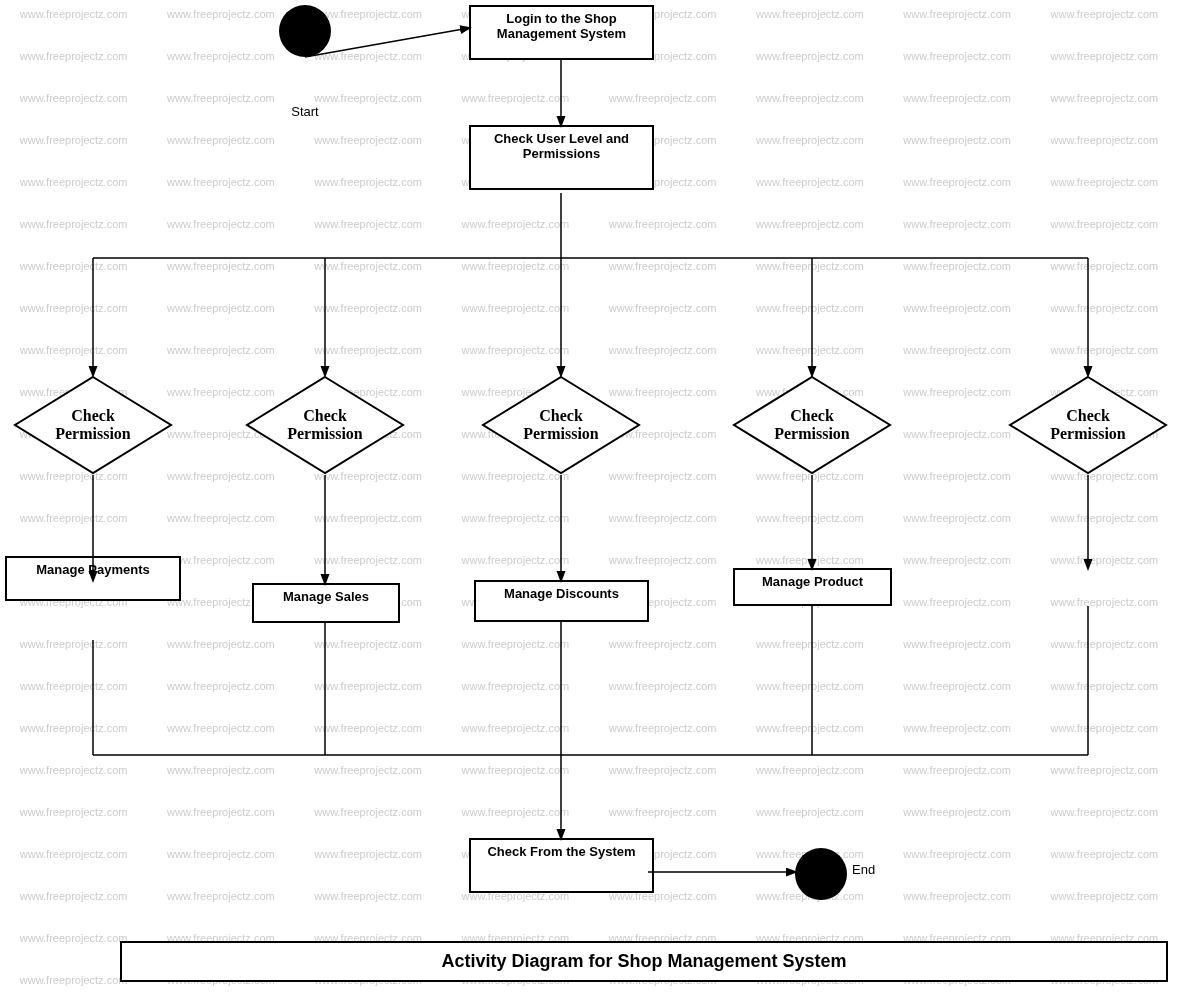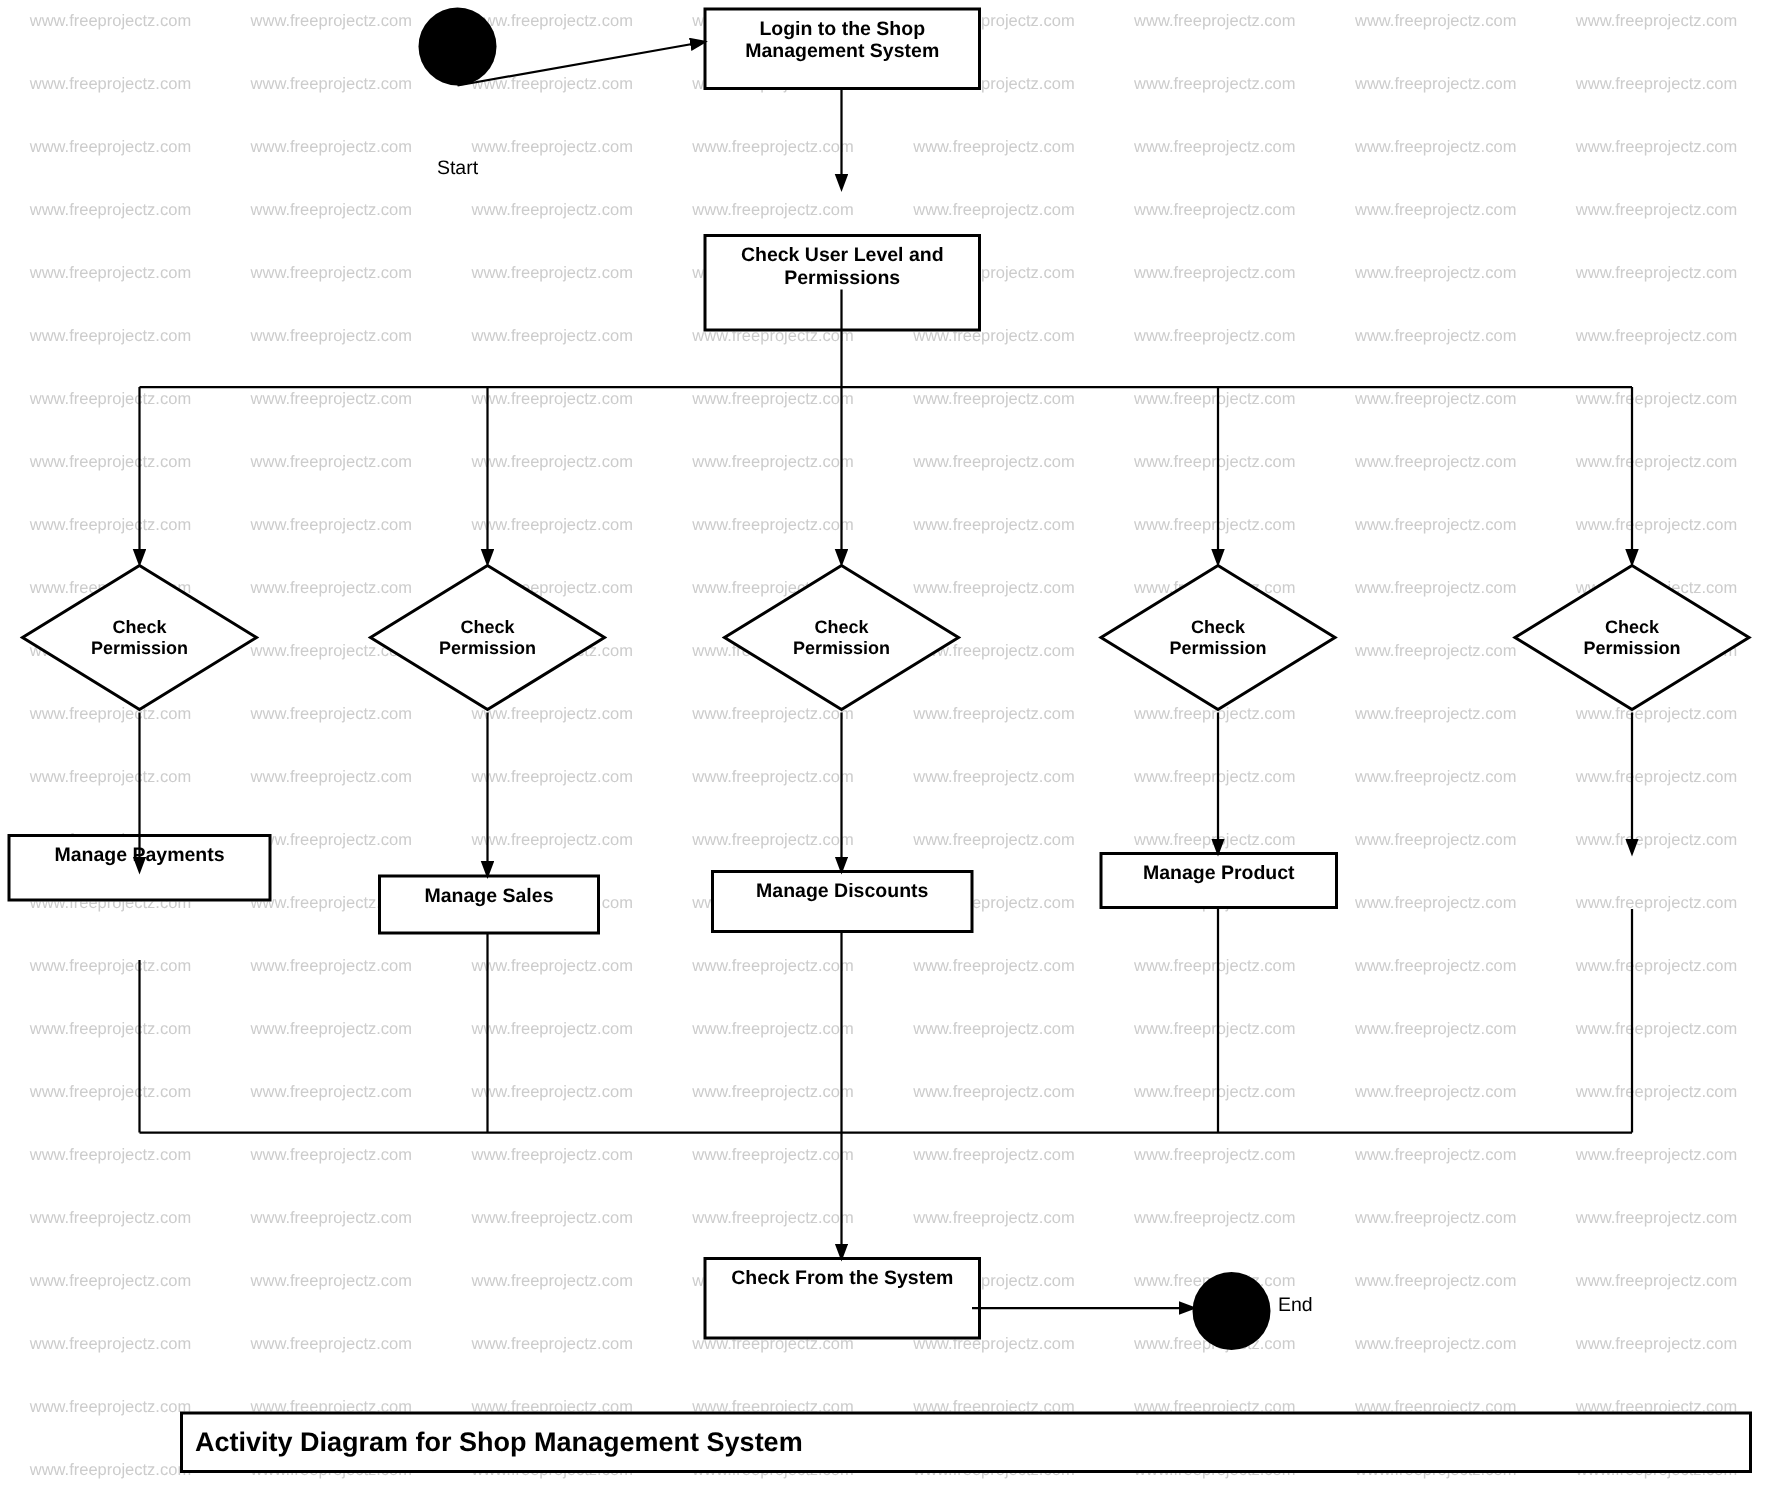--- a/index.html
+++ b/index.html
@@ -65,22 +65,23 @@
       height: 100%;
     }
 
     .box-diamond .label {
       position: absolute;
       top: 50%;
       left: 50%;
       transform: translate(-50%, -50%);
       text-align: center;
       font-weight: bold;
-      font-size: 12px;
+      font-size: 16px;
       pointer-events: none;
+      font-family: Liberation Serif, serif;
     }
 
     .circle-start {
       position: absolute;
       width: 52px;
       height: 52px;
       border-radius: 50%;
       background: #000;
     }
 
@@ -107,21 +108,21 @@
 
     
     .title-bar {
       position: absolute;
       bottom: 12px;
       left: 120px;
       right: 10px;
       border: 2px solid #000;
       background: #fff;
       padding: 8px;
-      text-align: left;
+      text-align: center;
       font-size: 18px;
       font-weight: bold;
     }
 
     svg.lines {
       position: absolute;
       top: 0; left: 0;
       width: 1178px;
       height: 994px;
       z-index: 2;
@@ -432,21 +433,21 @@
 
 <div class="diagram-container">
 
   <div class="circle-start" style="left: 279px; top: 5px;"></div>
   <div class="start-label" style="left: 279px; top: 62px; width: 52px; margin-top: 42px;">Start</div>
 
   <div class="box-rect" style="left: 469px; top: 5px; width: 185px; height: 55px;">
     <span>Login to the Shop Management System</span>
   </div>
 
-  <div class="box-rect" style="left: 469px; top: 125px; width: 185px; height: 65px; margin-top: 31px;">
+  <div class="box-rect" style="left: 469px; top: 125px; width: 185px; height: 65px;">
     <span>Check User Level and Permissions</span>
   </div>
 
   <div class="box-diamond" style="left: 13px; top: 375px; width: 160px; height: 100px;">
     <svg viewBox="0 0 160 100">
       <polygon points="80,2 158,50 80,98 2,50" fill="white" stroke="black" stroke-width="2"></polygon>
     </svg>
     <div class="label">Check Permission</div>
   </div>
 

